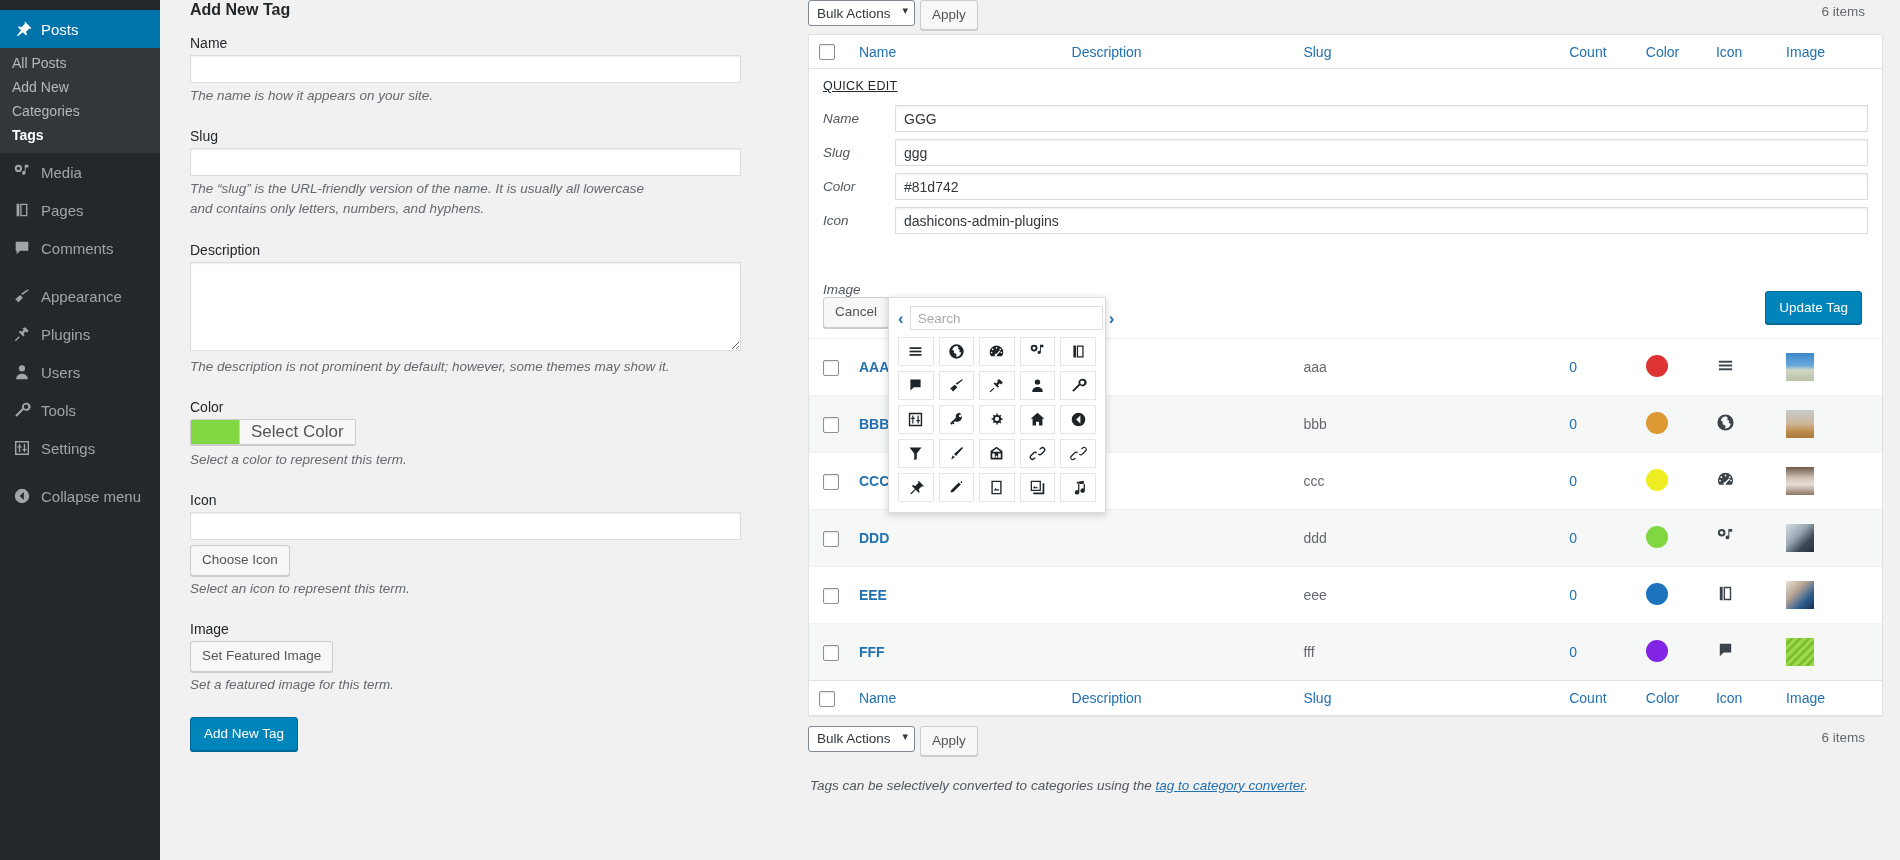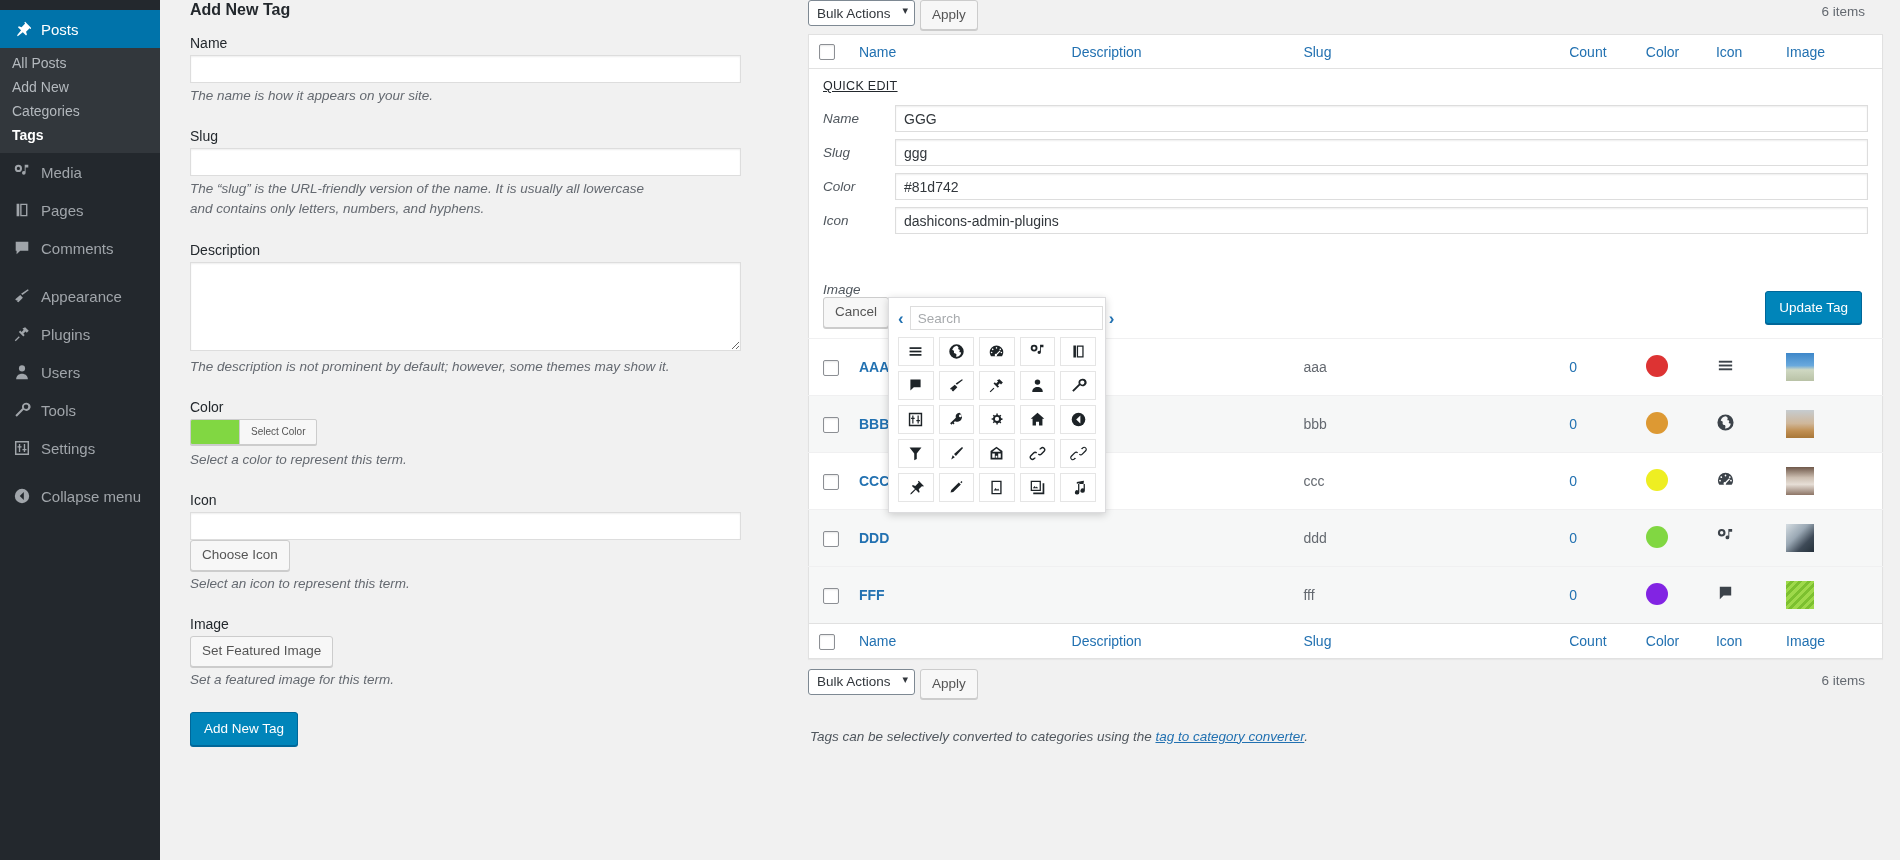--- a/index.html
+++ b/index.html
@@ -79,37 +79,37 @@
   }
   .color-picker-btn {
     display:inline-flex; align-items:stretch;
     border:1px solid #ccc; background:#f7f7f7; height:26px;
     border-radius:2px; overflow:hidden; cursor:pointer;
     box-shadow:0 1px 0 #ccc;
   }
   .color-swatch { width:48px; background:#81d742; }
   .color-label {
     padding:0 11px; display:flex; align-items:center;
-    font-size:10px; color:#555; border-left:1px solid #ccc;
+    font-size:17px; color:#555; border-left:1px solid #ccc;
   }
   .btn-secondary {
     display:inline-block; background:#f7f7f7; border:1px solid #ccc;
     border-radius:3px; box-shadow:0 1px 0 #ccc;
     padding:3px 11px; font-size:13.5px; color:#555;
     cursor:pointer; font-family:"Liberation Sans", sans-serif;
     line-height:1.7;
   }
   .btn-primary {
     display:inline-block; background:#0085ba; border:1px solid #006799;
     border-radius:3px; box-shadow:0 1px 0 #006799;
     padding:5px 13px; font-size:13.5px; color:#fff;
     cursor:pointer; font-family:"Liberation Sans", sans-serif;
     line-height:1.6;
   }
-  #choose-icon-btn { }
+  #choose-icon-btn { margin-top:5px; }
 
   
   #col-right { position:absolute; left:648px; top:0; right:0; }
 
   .tablenav {
     display:flex; height:30px;
     position:relative; padding:0;
   }
   .tablenav.top { margin:0 0 4px 0; }
   .tablenav.bottom { margin:10px 0 0 0; }
@@ -214,21 +214,21 @@
   .ip-search::placeholder { color:#a7aaad; font-style:normal; }
   .ip-grid { display:grid; grid-template-columns:repeat(5,1fr); gap:5px; }
   .ip-cell {
     height:29px; border:1px solid #e5e5e5; background:#fff;
     display:flex; align-items:center; justify-content:center;
     cursor:pointer; color:#1d2327;
   }
   .ip-cell svg { display:block; }
 
   .footer-note {
-    margin:30px 0 0 2px; font-style:italic; font-size:13.5px; color:#50575e;
+    margin:22px 0 0 2px; font-style:italic; font-size:13.5px; color:#50575e;
   }
   .footer-note a { color:#2271b1; }
 </style>
 </head>
 <body>
 
 <div id="adminmenu">
   <div class="menu-sep"></div>
 
   <div class="menu-top current">
@@ -668,20 +668,38 @@
                 <svg width="19" height="19" viewBox="0 0 20 20" fill="currentColor">
                   <path d="M6 2a4 4 0 100 8 4 4 0 000-8zm0 2.2a1.8 1.8 0 110 3.6 1.8 1.8 0 010-3.6zM13 2v7.2c-.3-.1-.7-.2-1-.2a2 2 0 102 2V5h3V2z"></path>
                 </svg>
               </span>
           </td>
           <td class="col-image">
             <span class="thumb" style="background:linear-gradient(135deg,#d5dde2 0%,#9aa8b4 40%,#3e4a57 70%,#25303a 100%)"></span>
           </td>
         </tr>
 
+        <tr class="tall">
+          <td class="col-cb"><span class="cb"></span></td>
+          <td class="col-name"><a href="#">EEE</a></td>
+          <td class="col-desc"></td>
+          <td class="col-slug">eee</td>
+          <td class="col-count">0</td>
+          <td class="col-color"><span class="dot" style="background: rgb(30, 115, 190);"></span></td>
+          <td class="col-icon">
+            <span class="row-icon">
+                <svg width="19" height="19" viewBox="0 0 20 20" fill="currentColor">
+                  <path d="M4 3h3v14H4zM8 3h8v14H8zm1.5 1.5v11h5v-11z"></path>
+                </svg>
+              </span>
+          </td>
+          <td class="col-image">
+            <span class="thumb" style="background:linear-gradient(135deg,#e8e2da 0%,#b9a694 35%,#2f5e8f 70%,#14304f 100%)"></span>
+          </td>
+        </tr>
 
         <tr class="tall alternate">
           <td class="col-cb"><span class="cb"></span></td>
           <td class="col-name"><a href="#">FFF</a></td>
           <td class="col-desc"></td>
           <td class="col-slug">fff</td>
           <td class="col-count">0</td>
           <td class="col-color"><span class="dot" style="background: rgb(130, 36, 227);"></span></td>
           <td class="col-icon">
             <span class="row-icon">

